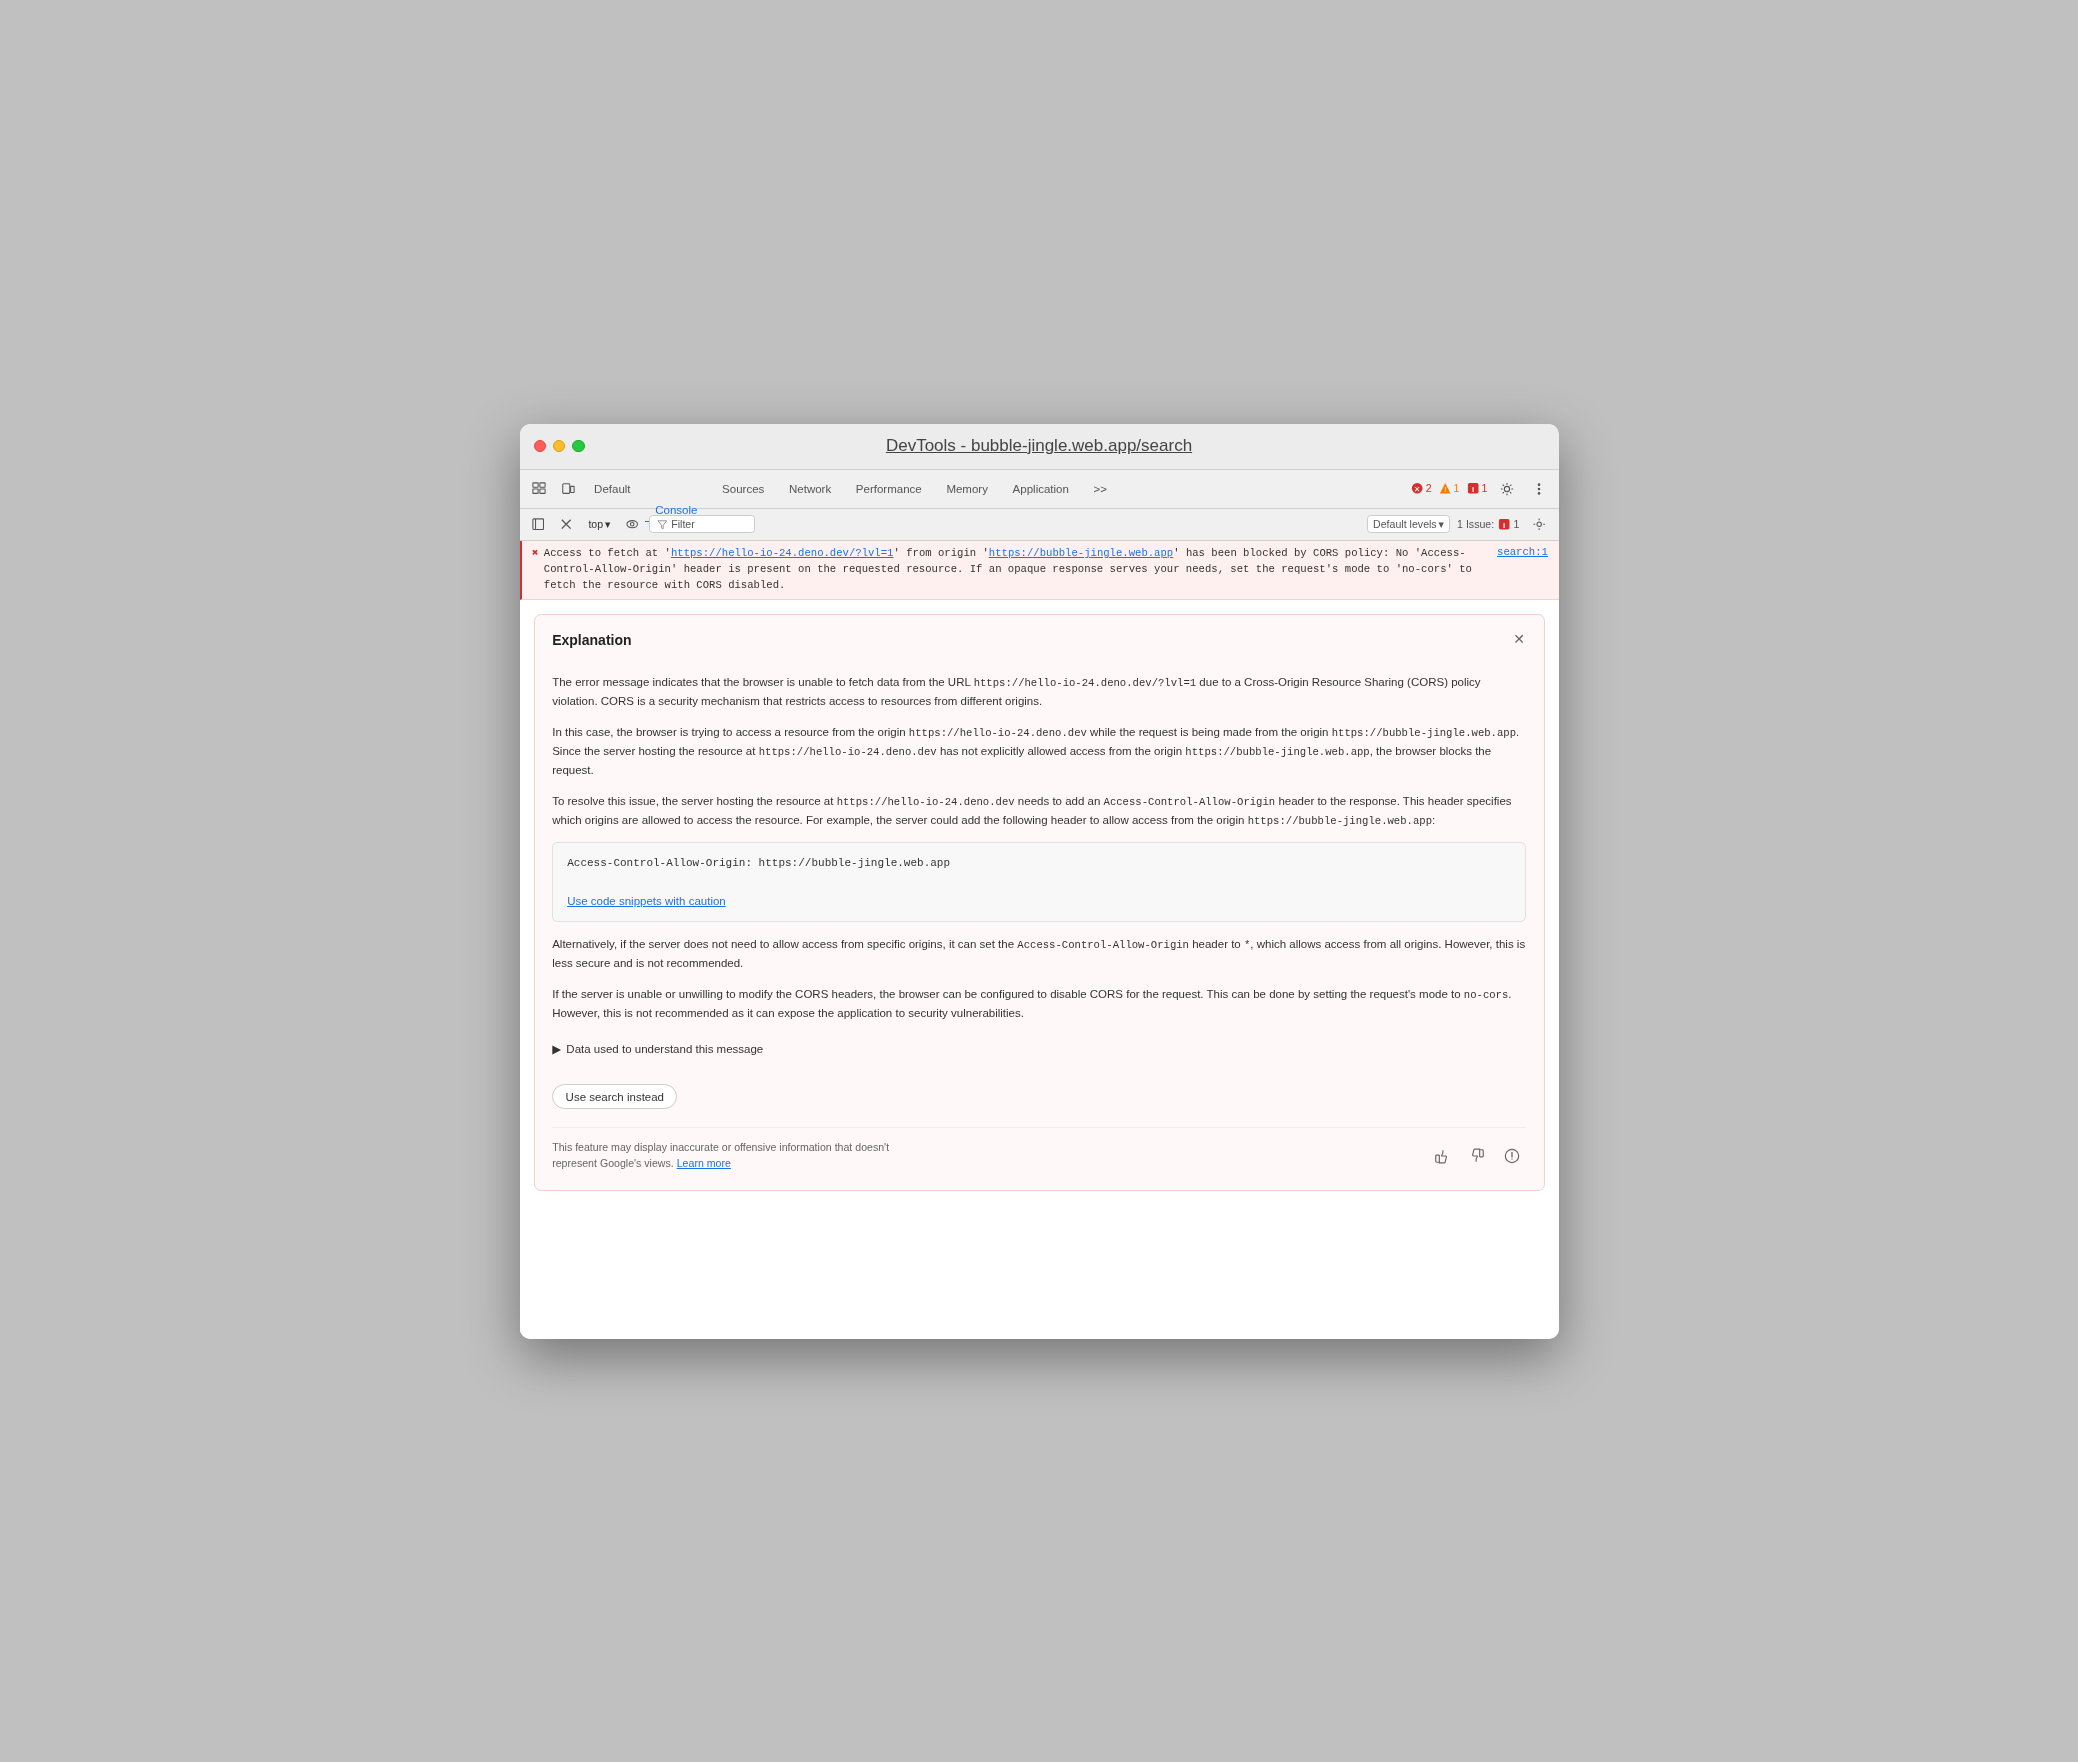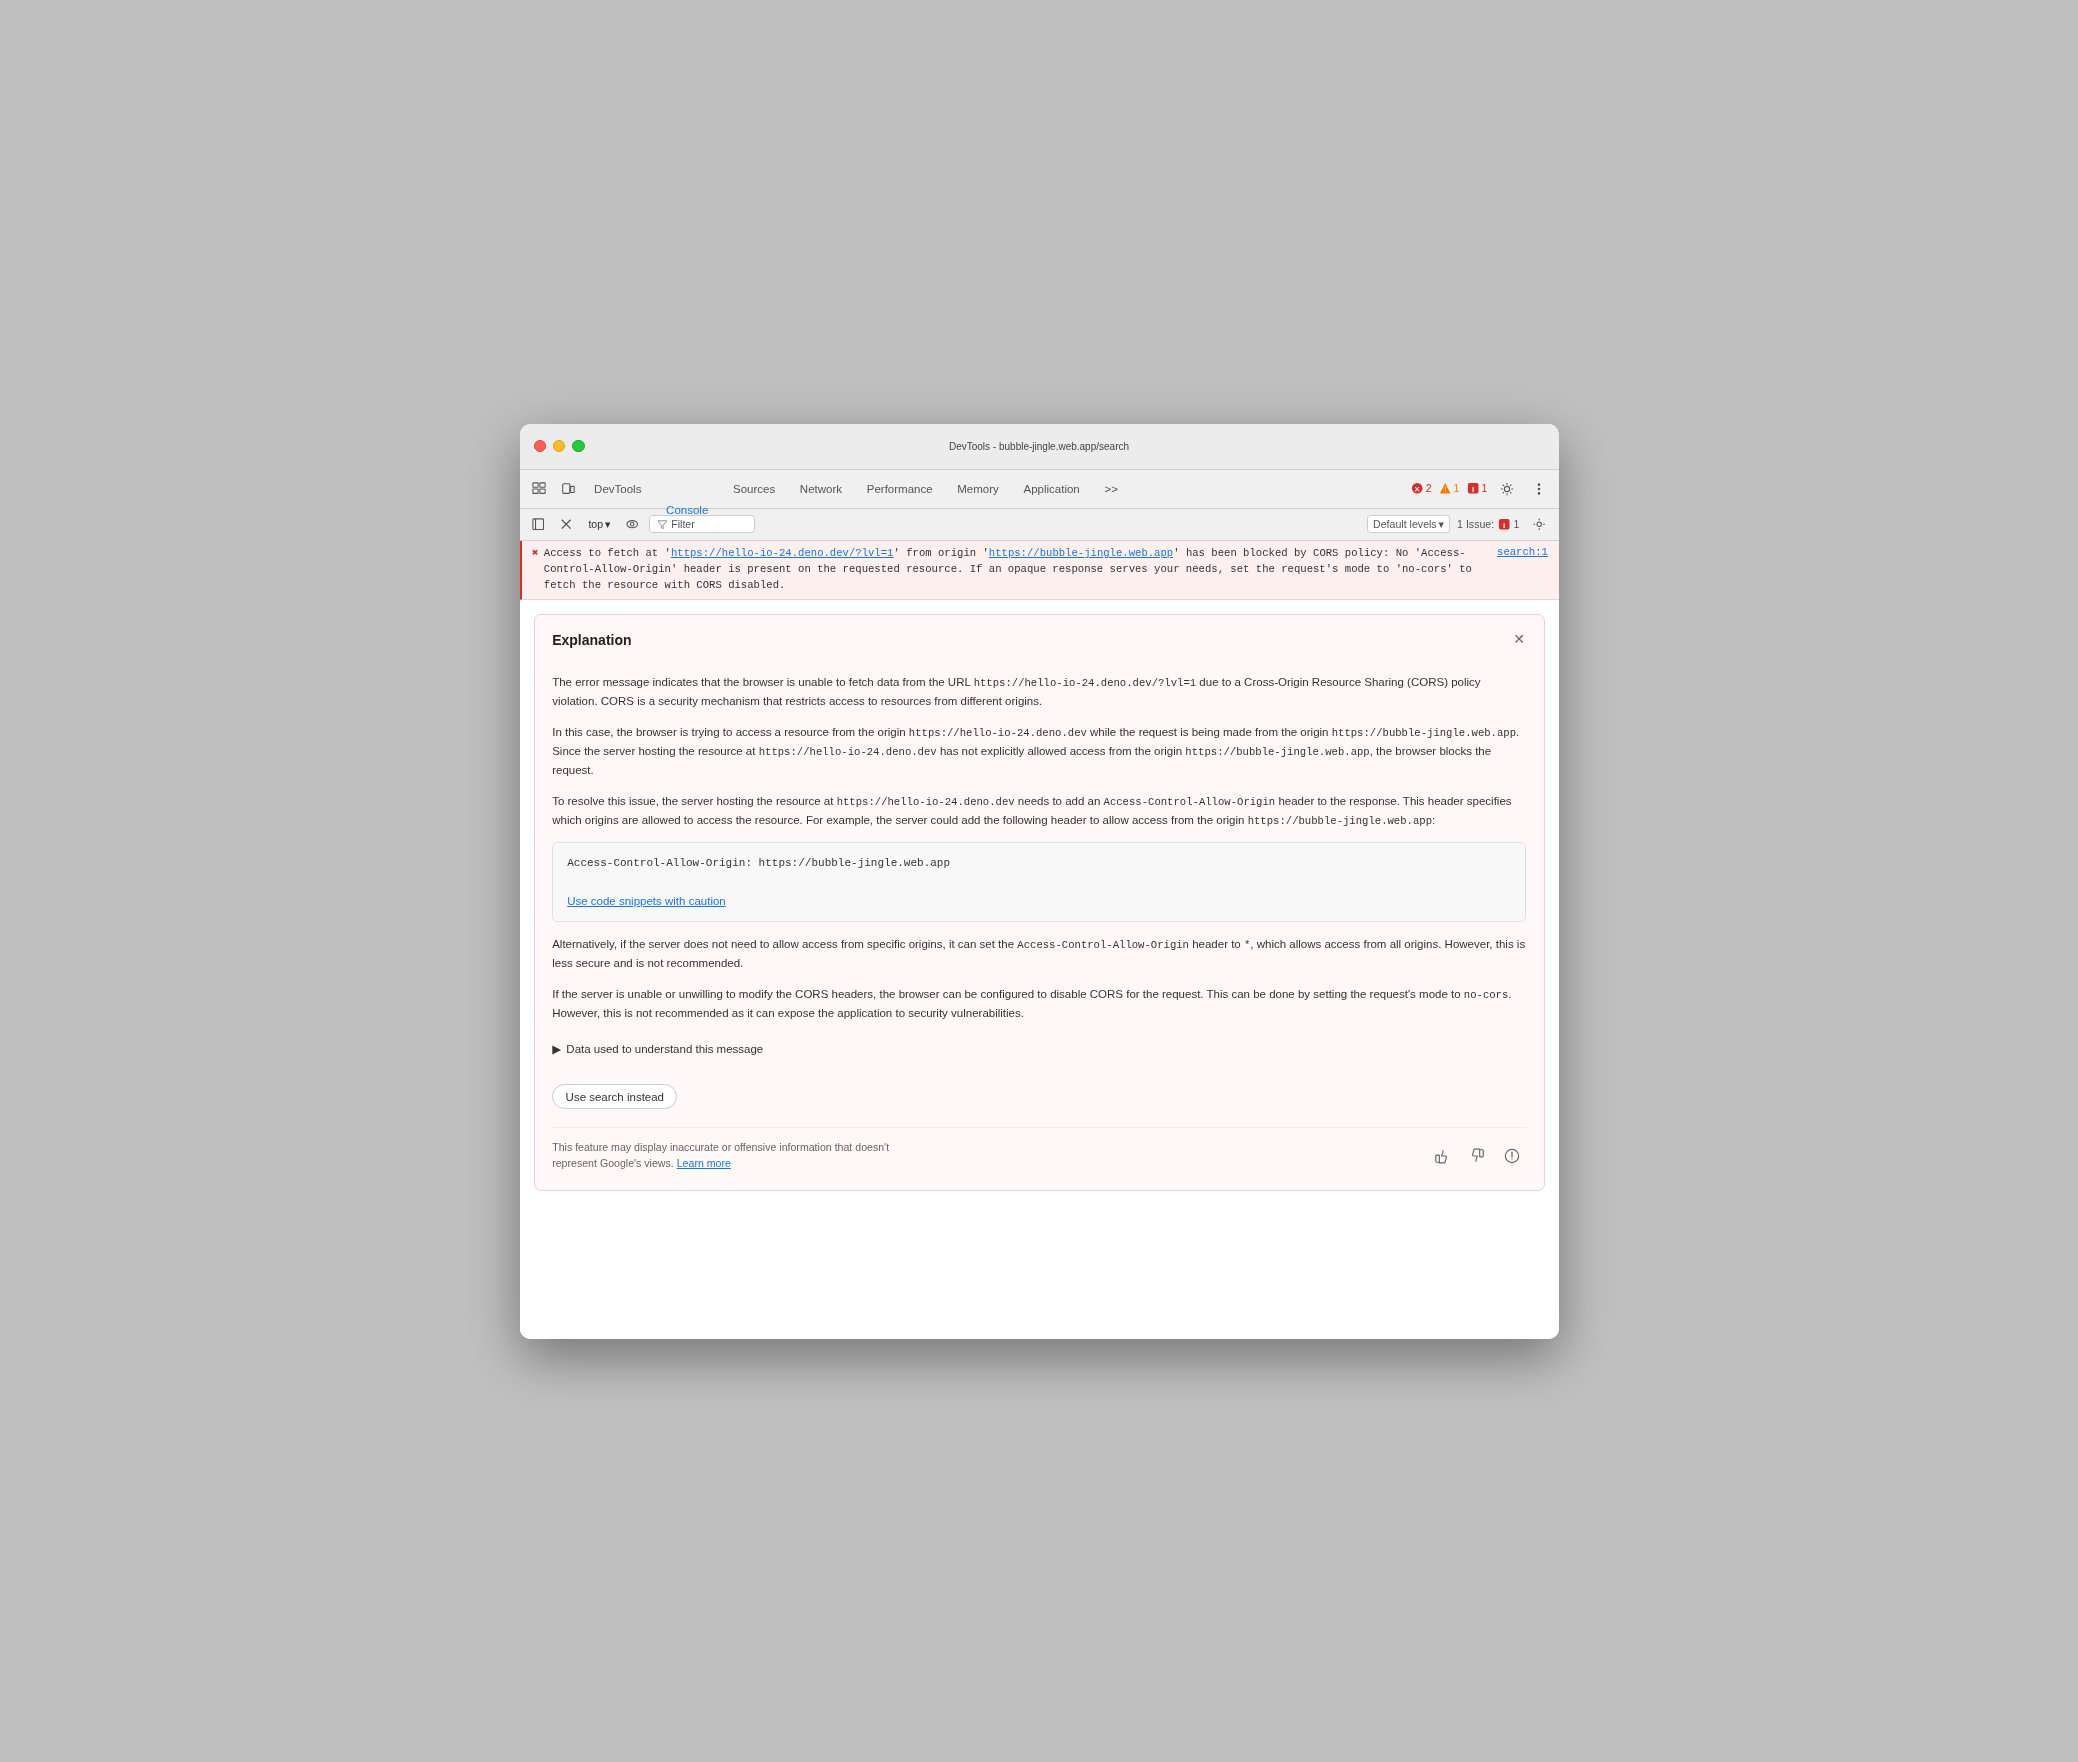--- a/index.html
+++ b/index.html
@@ -36,23 +36,24 @@
     }
     .traffic-light {
       width: 12.4px;
       height: 12.4px;
       border-radius: 50%;
     }
     .tl-red { background: #ff5f57; border: 0.9px solid #e0443e; }
     .tl-yellow { background: #febc2e; border: 0.9px solid #d4a012; }
     .tl-green { background: #28c840; border: 0.9px solid #1aab29; }
     .title-text {
-      font-size: 10px;
+      font-size: 17px;
       color: #444;
       font-weight: 500;
+      text-decoration: underline;
     }
     .toolbar {
       background: #f0f0f0;
       border-bottom: 0.9px solid #d0d0d0;
       display: flex;
       align-items: center;
       height: 39px;
       padding: 0 7px;
       gap: 3.5px;
     }
@@ -360,21 +361,21 @@
         <rect x="9" y="1" width="6" height="5" stroke="#555" stroke-width="1.2" fill="none" rx="0.5"></rect>
         <rect x="9" y="8" width="6" height="5" stroke="#555" stroke-width="1.2" fill="none" rx="0.5"></rect>
       </svg>
     </button>
     <button class="icon-btn" title="Toggle device toolbar">
       <svg width="14" height="14" viewBox="0 0 16 16" fill="none">
         <rect x="2" y="2" width="8" height="11" rx="1" stroke="#555" stroke-width="1.2" fill="none"></rect>
         <rect x="11" y="5" width="4" height="7" rx="0.5" stroke="#555" stroke-width="1.2" fill="none"></rect>
       </svg>
     </button>
-    <button class="tab-btn">DevTools</button>
+    <button class="tab-btn">Default</button>
     <button class="tab-btn active">Console</button>
     <button class="tab-btn">Sources</button>
     <button class="tab-btn">Network</button>
     <button class="tab-btn">Performance</button>
     <button class="tab-btn">Memory</button>
     <button class="tab-btn">Application</button>
     <button class="tab-btn">&gt;&gt;</button>
     <div class="toolbar-right">
       <div class="badge-error">
         <svg width="12.4" height="12.4" viewBox="0 0 14 14" style="font-size:12px">

